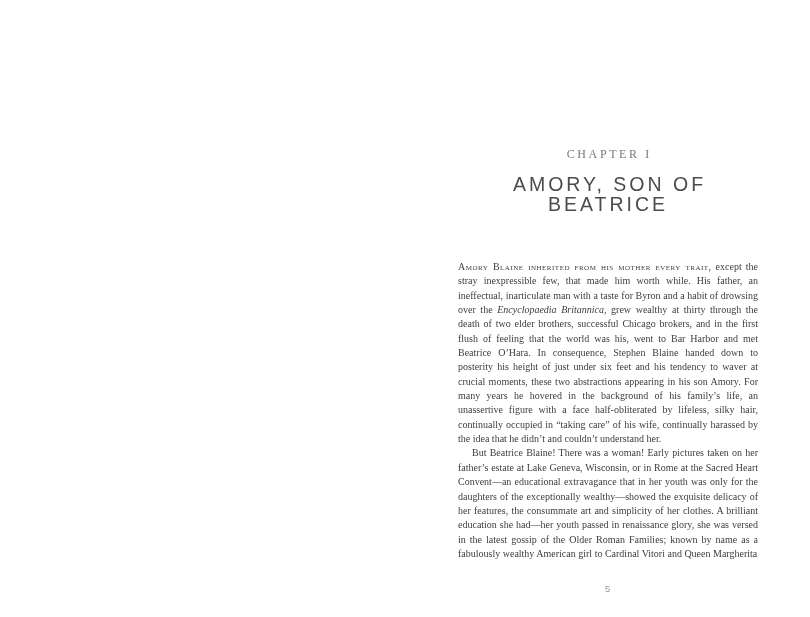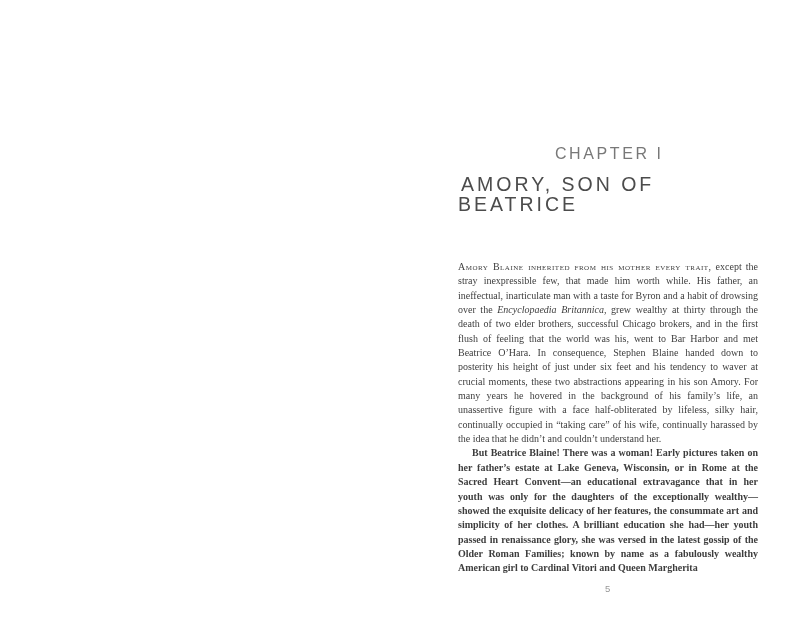--- a/index.html
+++ b/index.html
@@ -15,55 +15,54 @@
     overflow: hidden;
     font-family: "Liberation Serif", serif;
   }
   .page-column {
     position: absolute;
     left: 458px;
     top: 148px;
     width: 300px;
   }
   .chapter-label {
-    font-family: Liberation Sans, sans-serif;
+    font-family: Liberation Serif, serif;
     font-weight: 300;
-    font-size: 16px;
+    font-size: 12px;
     line-height: 12px;
     letter-spacing: 2.6px;
     text-align: center;
     color: var(--chapter-label, #787878);
     text-indent: 2.6px; 
   }
   .chapter-title {
     margin: 15px 0 0 0;
     font-family: "Liberation Sans", sans-serif;
     font-weight: 300;
     font-size: 19.5px;
     line-height: 19.5px;
     letter-spacing: 3px;
-    text-align: left;
+    text-align: center;
     color: var(--heading, #4c4c4c);
     text-indent: 3px;
   }
   .body-text {
     margin-top: 46px;
     font-family: "Liberation Serif", serif;
     font-size: 10px;
     line-height: 14.35px;
     color: var(--body-text, #3d3d3d);
     text-align: justify;
   }
   .para {
     margin: 0;
     padding: 0;
   }
   .para.indent {
     text-indent: 14px;
-    font-weight: bold;
   }
   .seg-smallcaps {
     font-variant: small-caps;
     letter-spacing: 0.5px;
   }
   .seg-italic {
     font-style: italic;
   }
   .page-number {
     position: absolute;

